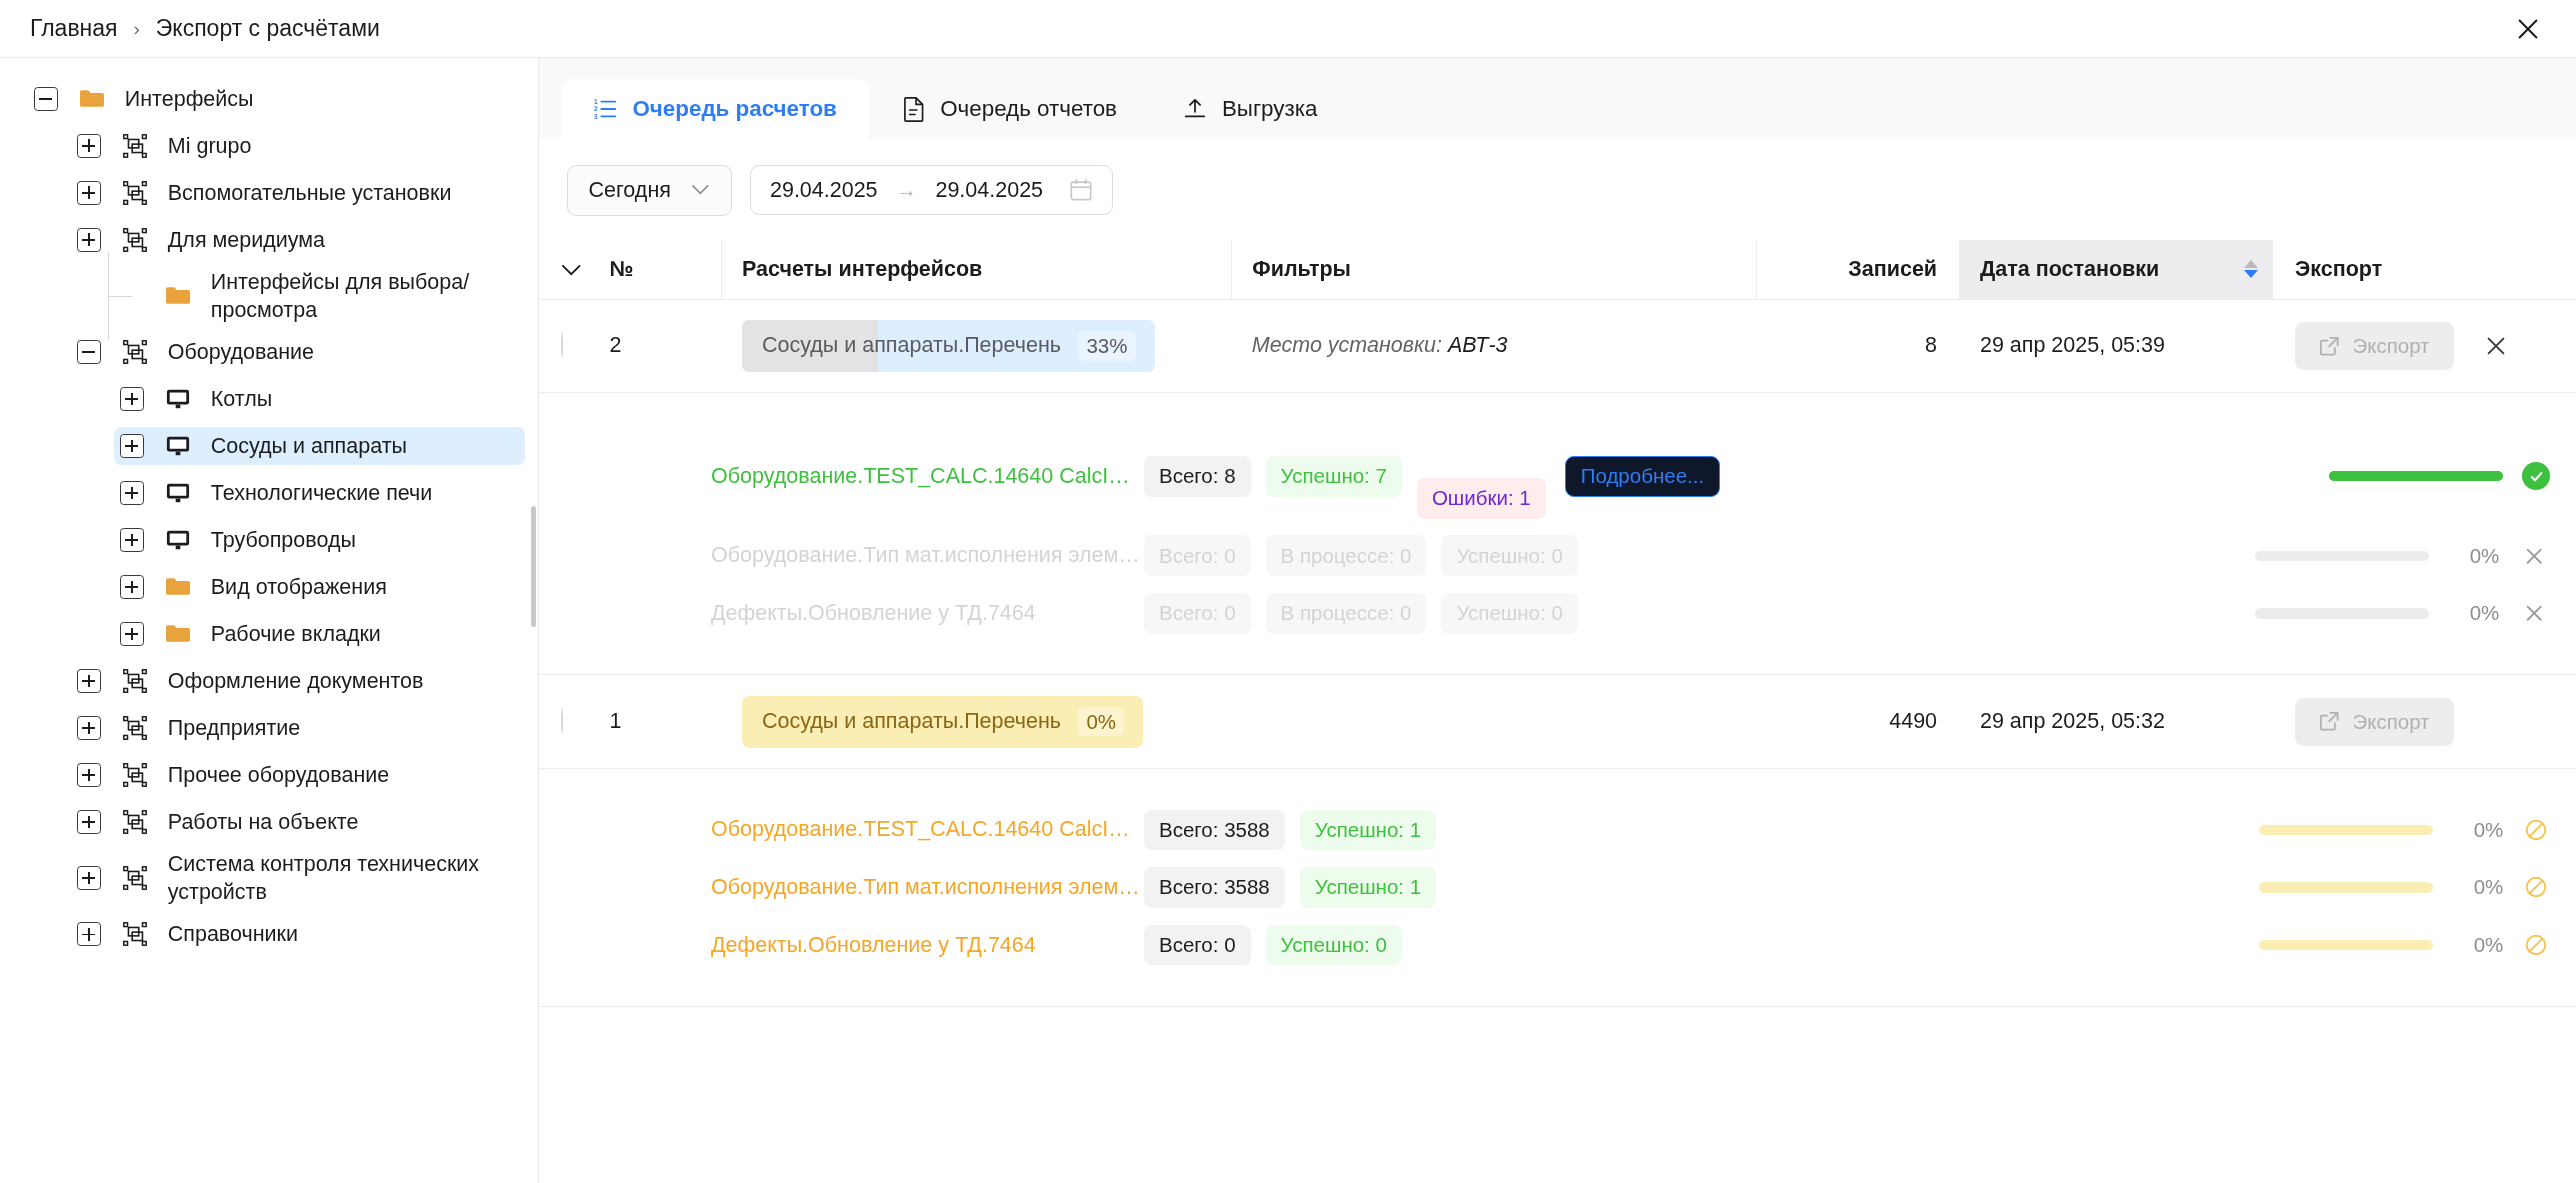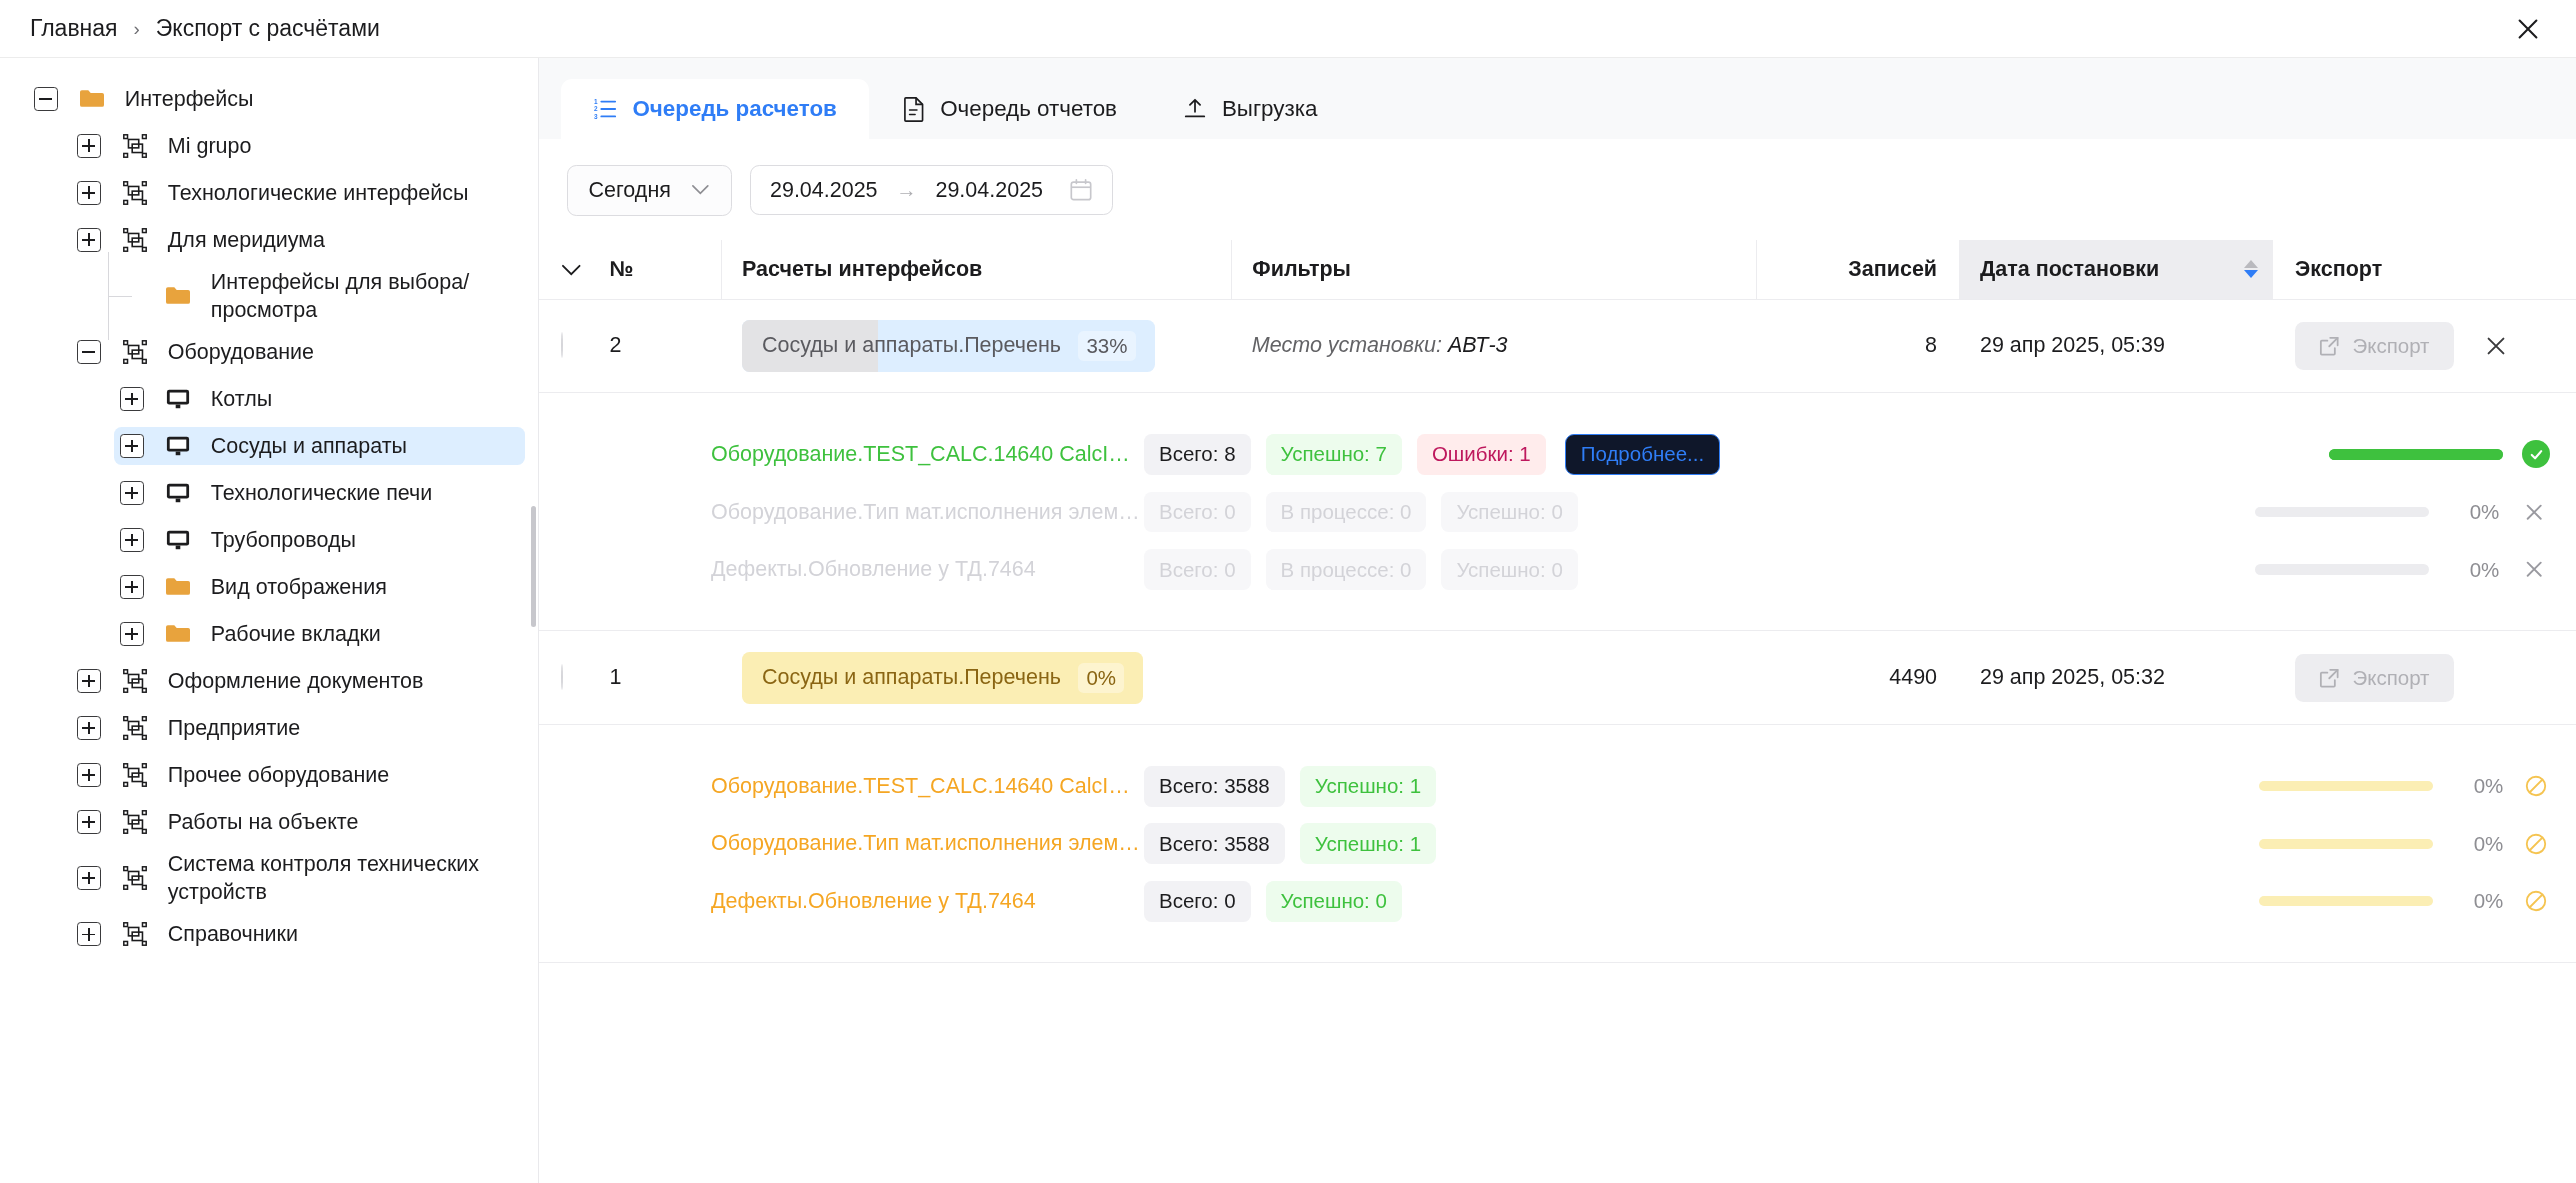--- a/index.html
+++ b/index.html
@@ -334,21 +334,21 @@
 
   .badges { display: flex; align-items: center; gap: 15px; flex: 0 0 auto; }
   .badge {
     font-size: 20.5px;
     border-radius: 7.5px;
     padding: 8.4px 15px;
     white-space: nowrap;
   }
   .badge.total  { background: #f2f2f5; color: #1c1c1e; }
   .badge.ok     { background: #edfced; color: #3ec13e; }
-  .badge.err    { background: #ffecec; color: #be185d; }
+  .badge.err    { background: #ffecec; color: #6d28d9; margin-top: 44px; }
   .badge.muted  { background: #f7f7f9; color: #d3d3d8; }
 
   .more-btn {
     font-size: 20.5px;
     color: #2f7df6;
     border: 1.4px solid #2f7df6;
     background: #0f172a;
     border-radius: 9px;
     padding: 7.5px 15px;
     cursor: pointer;
@@ -441,21 +441,21 @@
                 <rect x="8" y="8" width="11" height="9" stroke="#1c1c1e" stroke-width="1.7" fill="none"></rect>
                 <rect x="12" y="13" width="11" height="9" stroke="#1c1c1e" stroke-width="1.7" fill="none"></rect>
                 <g fill="#fff" stroke="#1c1c1e" stroke-width="1.6">
                   <rect x="3" y="3" width="4" height="4"></rect>
                   <rect x="23" y="3" width="4" height="4"></rect>
                   <rect x="3" y="23" width="4" height="4"></rect>
                   <rect x="23" y="23" width="4" height="4"></rect>
                 </g>
               </svg>
             </span>
-            <span class="nlabel">Технологические интерфейсы</span>
+            <span class="nlabel">Вспомогательные установки</span>
           </div>
         </div>
         <div class="node">
           <div class="node-inner" style="margin-left:71px">
             <span class="toggle plus"></span>
             <span class="nicon">
               <svg width="28" height="28" viewBox="0 0 30 30">
                 <rect x="8" y="8" width="11" height="9" stroke="#1c1c1e" stroke-width="1.7" fill="none"></rect>
                 <rect x="12" y="13" width="11" height="9" stroke="#1c1c1e" stroke-width="1.7" fill="none"></rect>
                 <g fill="#fff" stroke="#1c1c1e" stroke-width="1.6">

